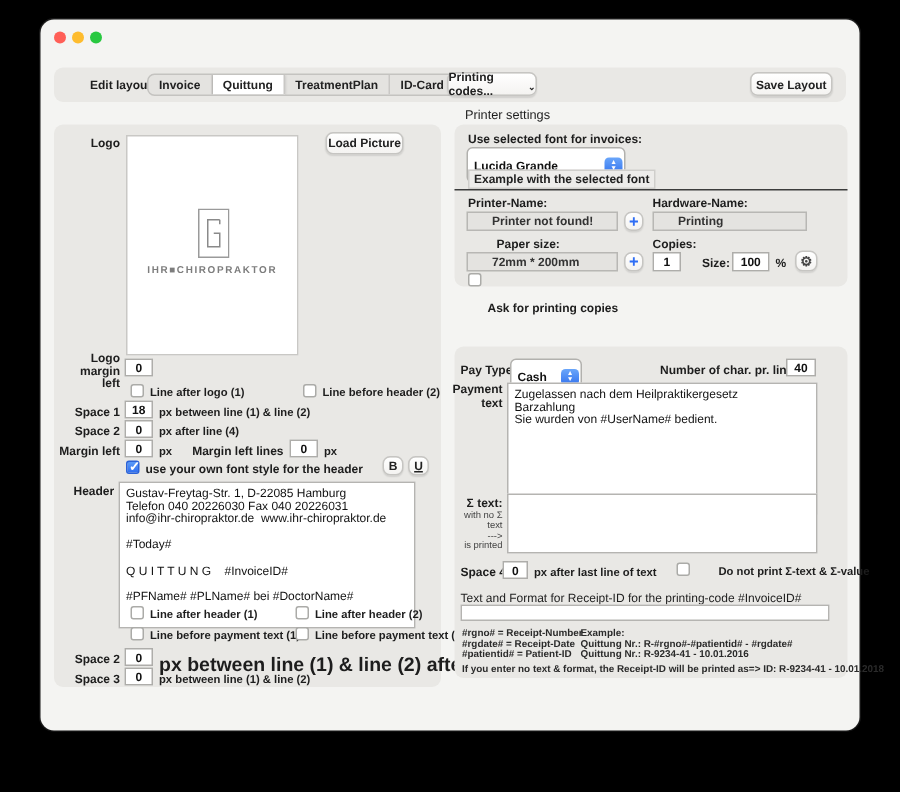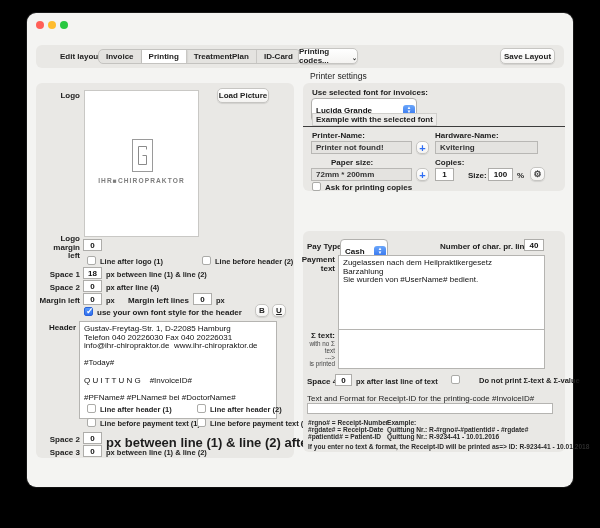--- a/index.html
+++ b/index.html
@@ -13,21 +13,21 @@
   .panel { position:absolute; background:#e9e8e5; border-radius:6px; }
   .lbl { position:absolute; font-size:8px; font-weight:700; color:#1d1d1d; white-space:nowrap; }
   .lbl.right { text-align:right; }
   .pre { white-space:pre-wrap; }
   .btn { position:absolute; background:linear-gradient(#ffffff,#f4f3f1); border:1px solid #c6c5c2;
          border-radius:5px; box-shadow:0 1px 1px rgba(0,0,0,.10); font-size:8px; font-weight:700; color:#222;
          display:flex; align-items:center; justify-content:center; }
   .minifield { position:absolute; background:#fff; border:1px solid #aeadaa; font-size:8px; font-weight:700;
                color:#111; display:flex; align-items:center; justify-content:center; height:12px; }
   .grayfield { position:absolute; background:#e4e3e0; border:1px solid #b8b7b4; font-size:8px; font-weight:700;
-               color:#333; display:flex; align-items:center; padding-left:4px; height:13px; white-space:nowrap; overflow:hidden;text-align:center; }
+               color:#333; display:flex; align-items:center; padding-left:16px; height:13px; white-space:nowrap; overflow:hidden;text-align:center; }
   .textbox { position:absolute; background:#fff; border:1px solid #b5b4b1; font-size:8px; line-height:8.6px;
              color:#111; padding:3px 4px; overflow:hidden; }
   .cb { position:absolute; width:9px; height:9px; background:#fff; border:1px solid #ababa8; border-radius:2px; }
   .cb.checked { background:linear-gradient(#5a9bf8,#2f6ef0); border-color:#2a62d8; }
   .cb .mark { position:absolute; left:1px; top:-2px; color:#fff; font-size:9px; font-weight:700; }
   .dd { position:absolute; background:#fff; border:1px solid #b2b1ae; border-radius:4px; height:24px;
         display:flex; align-items:center; justify-content:space-between; padding-left:4px; font-size:8px; font-weight:700; color:#111; }
   .ddcap { width:12px; height:11px; margin-right:1px; border-radius:3px; background:linear-gradient(#6aa6fa,#3272ee);
            display:flex; flex-direction:column; align-items:center; justify-content:center; color:#fff; }
   .ddcap span { font-size:4.5px; line-height:4px; }
@@ -46,21 +46,21 @@
   <div class="window">
 
     <div class="abs tl" style="left:9px;top:8px;background:#ff5f57;"></div>
     <div class="abs tl" style="left:21px;top:8px;background:#febc2e;"></div>
     <div class="abs tl" style="left:33px;top:8px;background:#28c840;"></div>
 
     <div class="panel" style="left:9px;top:32px;width:528px;height:23px;"></div>
     <div class="lbl" style="left:33px;top:39px;">Edit layout:</div>
     <div class="seg" style="left:71px;top:36px;">
       <div class="s">Invoice</div>
-      <div class="s sel">Printing</div>
+      <div class="s sel">Quittung</div>
       <div class="s">TreatmentPlan</div>
       <div class="s">ID-Card</div>
     </div>
     <div class="btn" style="left:271px;top:35px;width:60px;height:16px;">
       <span>Printing codes...</span>
         <span style="font-size:6px;margin-left:1px;margin-top:3px;">⌄</span>
     </div>
     <div class="btn" style="left:473px;top:35px;width:55px;height:16px;">
       <span>Save Layout</span>
     </div>
@@ -156,36 +156,36 @@
         </span>
     </div>
     <div class="abs" style="left:285px;top:100px;border:1px solid #cfcecb;background:#edecea;padding:1px 3px;font-size:8px;font-weight:700;color:#222;">Example with the selected font</div>
 
     <div class="divider" style="left:276px;top:113px;width:262px;"></div>
 
     <div class="lbl" style="left:285px;top:118px;">Printer-Name:</div>
     <div class="lbl" style="left:408px;top:118px;">Hardware-Name:</div>
     <div class="grayfield" style="left:284px;top:128px;width:101px;">Printer not found!</div>
     <div class="btn plusbtn" style="left:389px;top:128px;width:13px;height:13px;">+</div>
-    <div class="grayfield" style="left:408px;top:128px;width:103px;">Kvitering</div>
+    <div class="grayfield" style="left:408px;top:128px;width:103px;">Printing</div>
 
     <div class="lbl" style="left:285px;top:145px;margin-left:19px;">Paper size:</div>
     <div class="lbl" style="left:408px;top:145px;">Copies:</div>
     <div class="grayfield" style="left:284px;top:155px;width:101px;">72mm * 200mm</div>
     <div class="btn plusbtn" style="left:389px;top:155px;width:13px;height:13px;">+</div>
     <div class="minifield" style="left:408px;top:155px;width:19px;height:13px;">1</div>
     <div class="lbl" style="left:441px;top:158px;">Size:</div>
     <div class="minifield" style="left:461px;top:155px;width:25px;height:13px;">100</div>
     <div class="lbl" style="left:490px;top:158px;">%</div>
     <div class="btn" style="left:503px;top:154px;width:15px;height:14px;font-size:9px;color:#444;">
         <span>⚙</span>
       </div>
 
     <div class="cb" style="left:285px;top:169px;"></div>
-    <div class="lbl" style="left:298px;top:170px;text-align:right;">Ask for printing copies</div>
+    <div class="lbl" style="left:298px;top:188px;text-align:right;">Ask for printing copies</div>
 
     <div class="panel" style="left:276px;top:218px;width:262px;height:221px;"></div>
 
     <div class="lbl" style="left:280px;top:229px;">Pay Type:</div>
     <div class="dd" style="left:313px;top:226px;width:48px;">
       <span>Cash</span>
       <span class="ddcap">
           <span>▲</span>
           <span>▼</span>
         </span>

